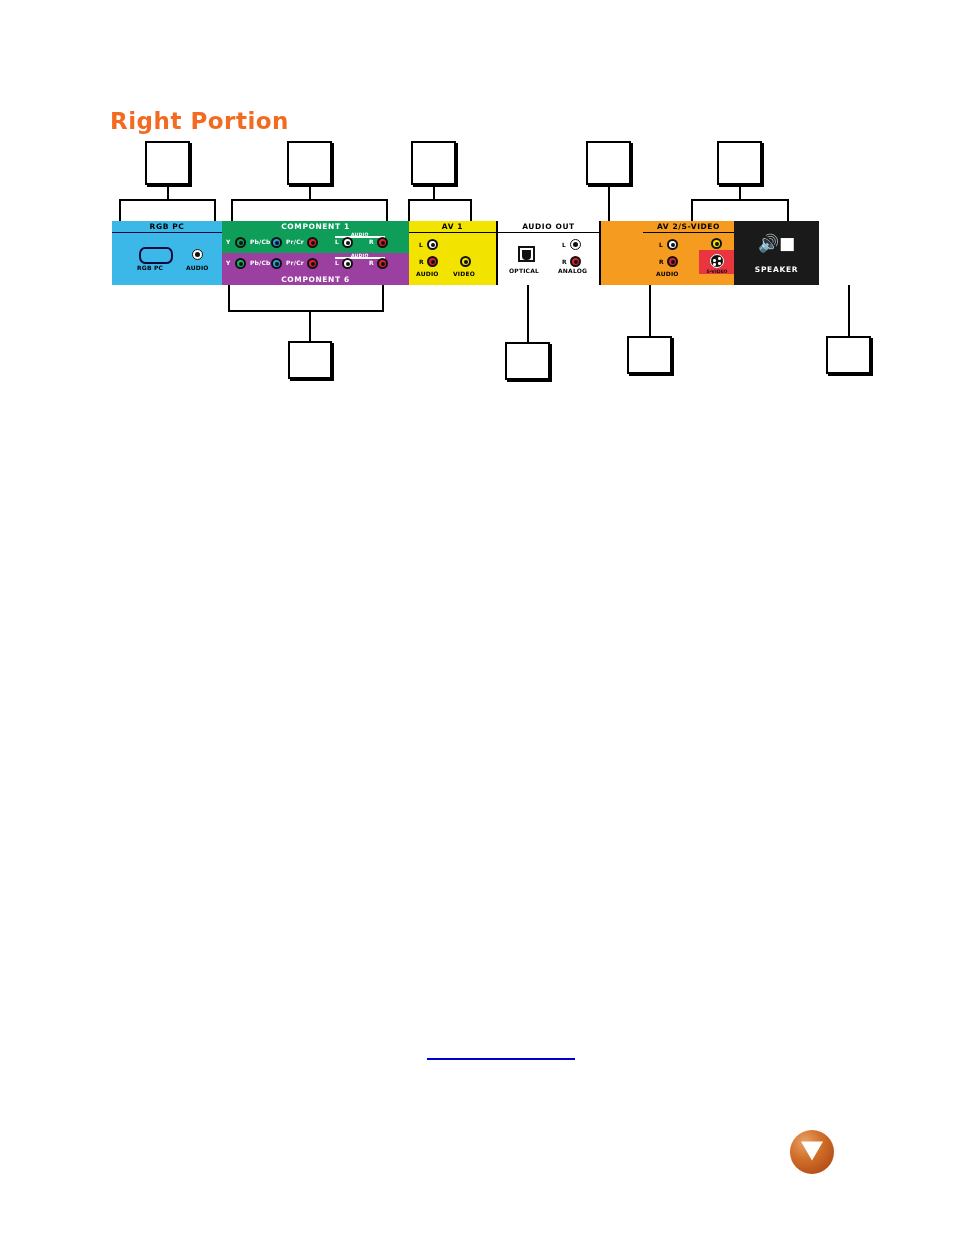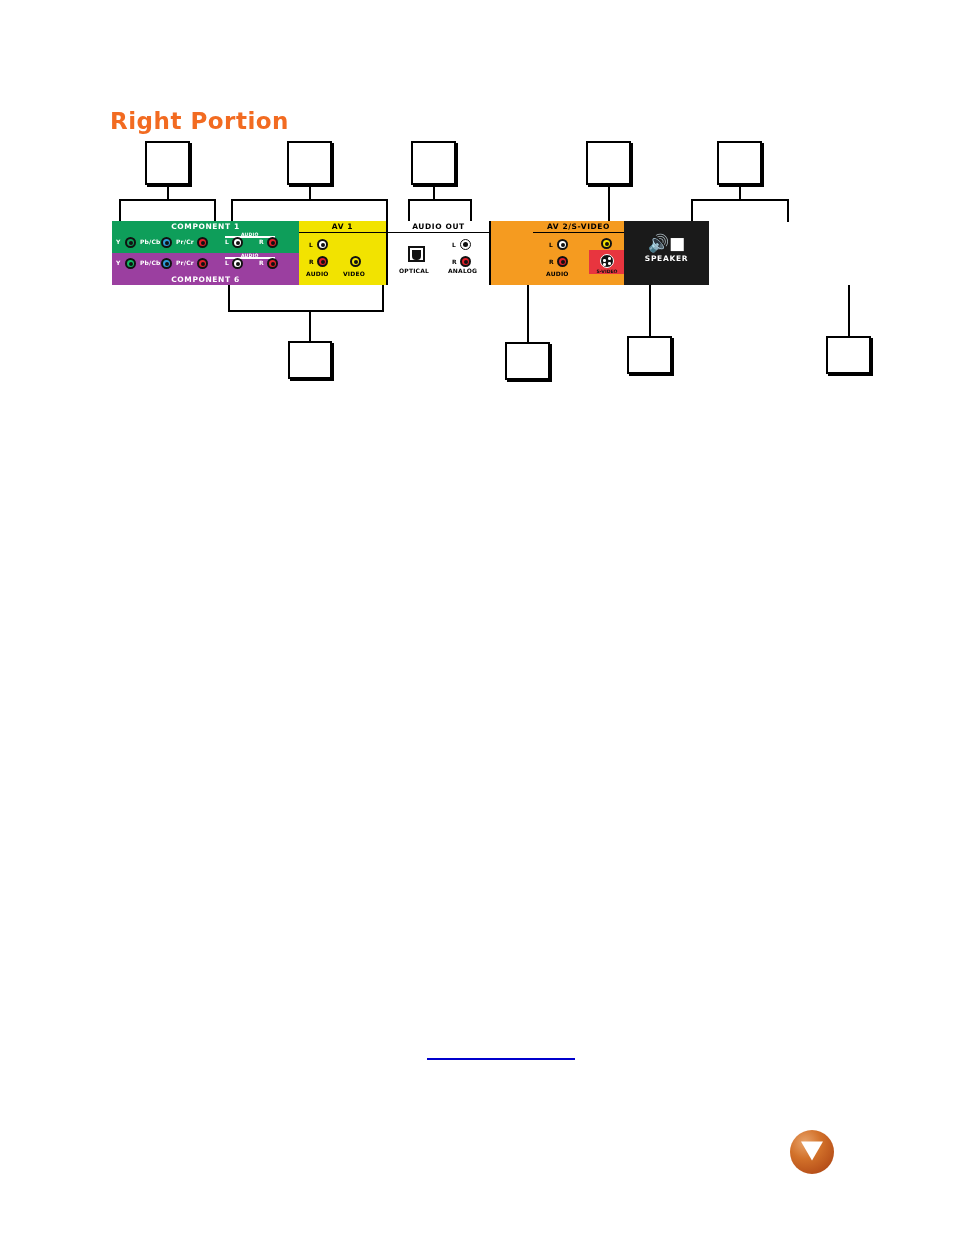--- a/index.html
+++ b/index.html
@@ -313,21 +313,21 @@
     text-align: center;
   }
   .spk-glyph {
     color: #fff;
     font-size: 17px;
     line-height: 17px;
     font-family: "DejaVu Sans", sans-serif;
     letter-spacing: 0px;
   }
   .spk-label {
-    margin-top: 2px;
+    margin-top: 13px;
     color: #fff;
     font-size: 7.5px;
     font-weight: bold;
     letter-spacing: 0.7px;
     font-family: "DejaVu Sans", sans-serif;
   }
 
   
   #footer-rule {
     position: absolute;
@@ -377,20 +377,29 @@
 
   <div class="callout-box" style="left:586px; top:141px; width:45px; height:44px;"></div>
   <div class="leader-v" style="left:608px; top:185px; height:37px;"></div>
 
   <div class="callout-box" style="left:717px; top:141px; width:45px; height:44px;"></div>
   <div class="leader-v" style="left:739px; top:185px; height:15px;"></div>
   <div class="bracket" style="left:691px; top:199px; width:98px; height:23px;"></div>
 
   <div id="connector-panel">
 
+    <div class="panel-section sec-rgbpc">
+      <div class="sec-header">RGB  PC</div>
+      <div class="sec-body">
+        <div class="dsub"></div>
+        <div class="lbl-tiny" style="left:25px; top:31px;">RGB PC</div>
+        <div class="minijack" style="left:80px; top:16px;"></div>
+        <div class="lbl-tiny" style="left:74px; top:31px;">AUDIO</div>
+      </div>
+    </div>
 
     <div class="panel-section sec-component">
       <div class="comp-top-header">COMPONENT 1</div>
 
       <div class="comp-row comp1row">
         <div class="lbl-w" style="left:4px; top:6px;">Y</div>
         <div class="rca rca-green" style="left:13px; top:5px;"></div>
         <div class="lbl-w" style="left:28px; top:6px;">Pb/Cb</div>
         <div class="rca rca-blue" style="left:49px; top:5px;"></div>
         <div class="lbl-w" style="left:64px; top:6px;">Pr/Cr</div>

